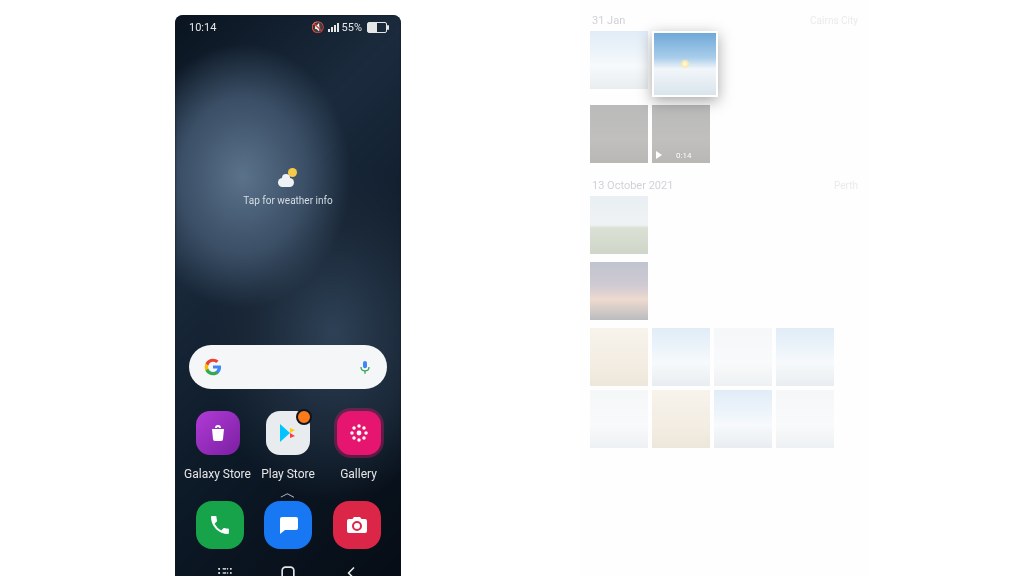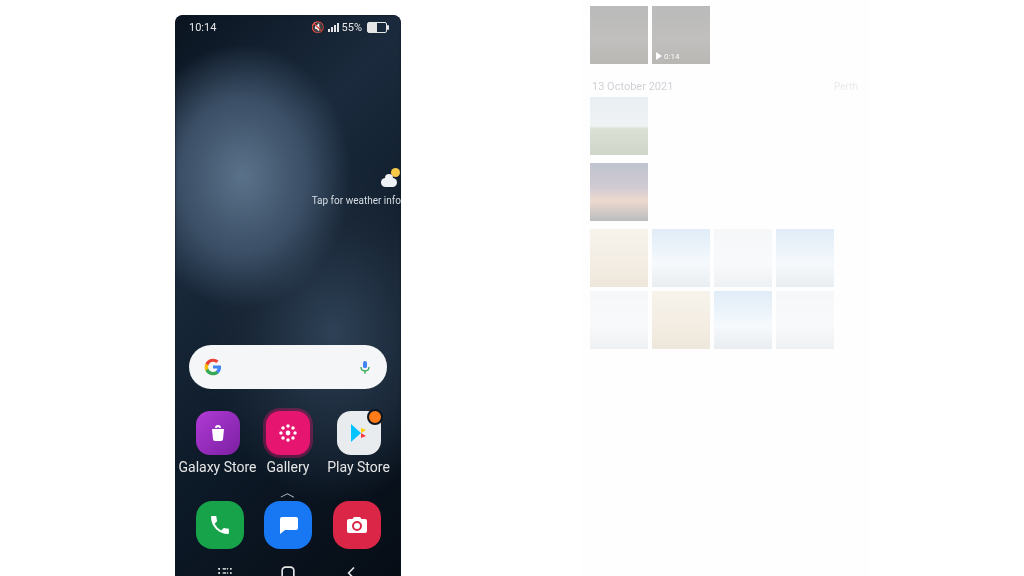--- a/index.html
+++ b/index.html
@@ -12,35 +12,35 @@
     linear-gradient(135deg,#0a1420 0%,#1b2b3d 30%,#0d1a28 60%,#060c14 100%);
     filter:blur(1px)}
   .statusbar{position:absolute;top:0;left:0;right:0;height:24px;display:flex;align-items:center;justify-content:space-between;padding:0 14px;font-size:11px;color:#e6e6e6;z-index:5}
   .status-right{display:flex;align-items:center;gap:3px}
   .sig{display:inline-flex;align-items:flex-end;gap:1px}
   .sig i{display:block;width:2px;background:#e6e6e6}
   .sig i:nth-child(1){height:3px}.sig i:nth-child(2){height:5px}.sig i:nth-child(3){height:7px}.sig i:nth-child(4){height:9px}
   .batt{display:inline-block;width:18px;height:9px;border:1px solid #e6e6e6;border-radius:2px;position:relative;margin-left:2px}
   .batt::after{content:"";position:absolute;right:-3px;top:2px;width:2px;height:5px;background:#e6e6e6;border-radius:1px}
   .batt i{display:block;height:100%;width:52%;background:#e6e6e6}
-  .weather{position:absolute;top:152px;left:0;right:0;text-align:right;z-index:5}
+  .weather{position:absolute;top:152px;left:0;right:0;text-align:center;z-index:5}
   .weather-icon{display:inline-block;width:20px;height:20px;position:relative}
   .weather-icon .sun{position:absolute;right:1px;top:1px;width:9px;height:9px;border-radius:50%;background:#f7c948}
   .weather-icon .cloud{position:absolute;left:0;bottom:0;width:16px;height:9px;background:#eef2f5;border-radius:6px}
   .weather-icon .cloud::before{content:"";position:absolute;left:4px;top:-4px;width:8px;height:8px;background:#eef2f5;border-radius:50%}
   .weather-text{font-size:10px;color:#d6dde4;margin-top:4px}
   .searchbar{position:absolute;left:14px;right:14px;top:330px;height:44px;background:#f4f6f8;border-radius:22px;display:flex;align-items:center;padding:0 14px;z-index:5}
   .g-logo{width:20px;height:20px;position:relative}
   .g-logo svg{width:100%;height:100%}
   .mic{margin-left:auto;width:16px;height:16px}
   .mic svg{width:100%;height:100%}
   .dock-row{position:absolute;left:0;right:0;top:396px;display:flex;justify-content:space-evenly;z-index:5}
   .app{display:flex;flex-direction:column;align-items:center;width:56px}
   .app-icon{width:44px;height:44px;border-radius:14px;display:flex;align-items:center;justify-content:center;position:relative}
-  .app-label{font-size:14px;color:#e6e6e6;margin-top:4px;text-align:right;white-space:nowrap}
+  .app-label{font-size:12px;color:#e6e6e6;margin-top:12px;text-align:right;white-space:nowrap}
   .ic-store{background:linear-gradient(135deg,#b13bd6,#7b1fa2)}
   .ic-store svg{width:24px;height:24px}
   .ic-gallery{background:#e6156f;box-shadow:0 0 0 3px rgba(230,21,111,.35)}
   .ic-gallery svg{width:26px;height:26px}
   .ic-play{background:#e9ecef}
   .ic-play svg{width:24px;height:24px}
   .ic-play .badge{position:absolute;top:-2px;right:-2px;width:12px;height:12px;border-radius:50%;background:#ff7a18;border:2px solid #0d1520}
   .ic-google{background:#8e9499}
   .ic-google .mini{position:absolute;width:12px;height:12px;border-radius:4px}
   .ic-google .m1{top:6px;left:6px;background:#fff}
@@ -64,21 +64,21 @@
   .g-head{display:flex;justify-content:space-between;align-items:baseline;font-size:11px;color:#6b7280;padding:8px 2px 4px}
   .g-head .loc{font-size:10px;color:#b8bec5}
   .thumbs{display:flex;flex-wrap:wrap;gap:4px}
   .thumb{width:58px;height:58px;background:#d9dde1;position:relative;overflow:hidden}
   .thumb.sky{background:linear-gradient(#9fc4e6 0%,#cfe3f2 45%,#e6eef5 60%,#b9c7d2 100%)}
   .thumb.sunset{background:linear-gradient(#3a4a68 0%,#6b5a78 40%,#c98a6a 65%,#2a2f3a 100%)}
   .thumb.dark{background:linear-gradient(#2b2b2b,#3d3a34 60%,#262218)}
   .thumb.field{background:linear-gradient(#b9cbd7 0%,#cfd8de 50%,#8fa07a 55%,#6d7d5a 100%)}
   .thumb.pale{background:linear-gradient(#dfe6ec,#e9eef2 60%,#c9d2d9)}
   .thumb.warm{background:linear-gradient(#e7d9c2,#d9c7a8 60%,#c8b58f)}
-  .vid-tag{position:absolute;left:4px;bottom:3px;font-size:8px;color:#fff;display:flex;align-items:flex-start;gap:2px;text-shadow:0 0 2px #000}
+  .vid-tag{position:absolute;left:4px;bottom:3px;font-size:8px;color:#fff;display:flex;align-items:flex-start;gap:14px;text-shadow:0 0 2px #000}
   .vid-tag .tri{width:0;height:0;border-left:6px solid #fff;border-top:4px solid transparent;border-bottom:4px solid transparent}
   .selected{position:relative;z-index:10}
   .selected .thumb{border:2px solid #fff;box-shadow:0 4px 14px rgba(0,0,0,.35);width:62px;height:62px}
   .selected .thumb.sky{background:linear-gradient(#6fa8d8 0%,#a9cdea 40%,#f2f6fa 58%,#d9e4ec 100%)}
   .sun-dot{position:absolute;left:50%;top:42%;width:10px;height:10px;margin-left:-5px;border-radius:50%;background:radial-gradient(circle,#fff 0%,#ffe9a8 40%,rgba(255,233,168,0) 70%)}
 </style>
 </head>
 <body>
 
 <div class="stage">
@@ -128,51 +128,51 @@
     </div>
 
     <div class="dock-row">
       <div class="app">
         <div class="app-icon ic-store">
           <svg viewBox="0 0 24 24">
               <path fill="#fff" d="M6 8h12l-1 10a2 2 0 0 1-2 2H9a2 2 0 0 1-2-2L6 8zm3-1a3 3 0 1 1 6 0h-2a1 1 0 1 0-2 0H9z"></path>
             </svg>
         </div>
         <div class="app-label">Galaxy Store</div>
+      </div>
+      <div class="app">
+        <div class="app-icon ic-play">
+          <svg viewBox="0 0 24 24">
+              <path fill="#00C4FF" d="M4 3l10 9L4 21V3z"></path>
+              <path fill="#FFCE00" d="M14 12l5-3-5-2v5z"></path>
+              <path fill="#FF3A44" d="M14 12l5 3-5 2v-5z"></path>
+              <path fill="#00E676" d="M4 3l10 9-3 3L4 3z" opacity=".0"></path>
+            </svg>
+          <span class="badge"></span>
+        </div>
+        <div class="app-label">Play Store</div>
       </div>
       <div class="app">
         <div class="app-icon ic-gallery">
           <svg viewBox="0 0 24 24">
               <g fill="#fff">
                 <circle cx="12" cy="12" r="2.2"></circle>
                 <circle cx="12" cy="5.5" r="1.6"></circle>
                 <circle cx="12" cy="18.5" r="1.6"></circle>
                 <circle cx="5.5" cy="12" r="1.6"></circle>
                 <circle cx="18.5" cy="12" r="1.6"></circle>
                 <circle cx="7.4" cy="7.4" r="1.6"></circle>
                 <circle cx="16.6" cy="7.4" r="1.6"></circle>
                 <circle cx="7.4" cy="16.6" r="1.6"></circle>
                 <circle cx="16.6" cy="16.6" r="1.6"></circle>
               </g>
             </svg>
         </div>
         <div class="app-label">Gallery</div>
       </div>
-      <div class="app">
-        <div class="app-icon ic-play">
-          <svg viewBox="0 0 24 24">
-              <path fill="#00C4FF" d="M4 3l10 9L4 21V3z"></path>
-              <path fill="#FFCE00" d="M14 12l5-3-5-2v5z"></path>
-              <path fill="#FF3A44" d="M14 12l5 3-5 2v-5z"></path>
-              <path fill="#00E676" d="M4 3l10 9-3 3L4 3z" opacity=".0"></path>
-            </svg>
-          <span class="badge"></span>
-        </div>
-        <div class="app-label">Play Store</div>
-      </div>
     </div>
 
     <div class="drawer-handle">︿</div>
 
     <div class="fav-row">
       <div class="fav fav-phone">
         <svg viewBox="0 0 24 24">
             <path fill="#fff" d="M6.6 10.8a15 15 0 0 0 6.6 6.6l2.2-2.2a1 1 0 0 1 1-.25 11 11 0 0 0 3.5.56 1 1 0 0 1 1 1V20a1 1 0 0 1-1 1A17 17 0 0 1 3 4a1 1 0 0 1 1-1h3.5a1 1 0 0 1 1 1 11 11 0 0 0 .56 3.5 1 1 0 0 1-.25 1L6.6 10.8z"></path>
           </svg>
       </div>
@@ -211,20 +211,34 @@
       <span class="nav-btn">
           <svg viewBox="0 0 24 24">
             <path d="M15 6l-6 6 6 6" fill="none" stroke="#e6e6e6" stroke-width="2" stroke-linecap="round" stroke-linejoin="round"></path>
           </svg>
         </span>
     </div>
   </div>
 
   <div class="gallery">
 
+    <div class="g-section">
+      <div class="g-head">
+        <span>31 Jan</span>
+        <span class="loc">Cairns City</span>
+      </div>
+      <div class="thumbs">
+        <div class="thumb sky"></div>
+        <span class="selected">
+          <div class="thumb sky">
+              <span class="sun-dot"></span>
+            </div>
+        </span>
+      </div>
+    </div>
 
     <div class="g-section">
       <div class="thumbs">
         <div class="thumb dark"></div>
         <div class="thumb dark">
           <span class="vid-tag">
               <span class="tri"></span>
               <span>0:14</span>
             </span>
         </div>

